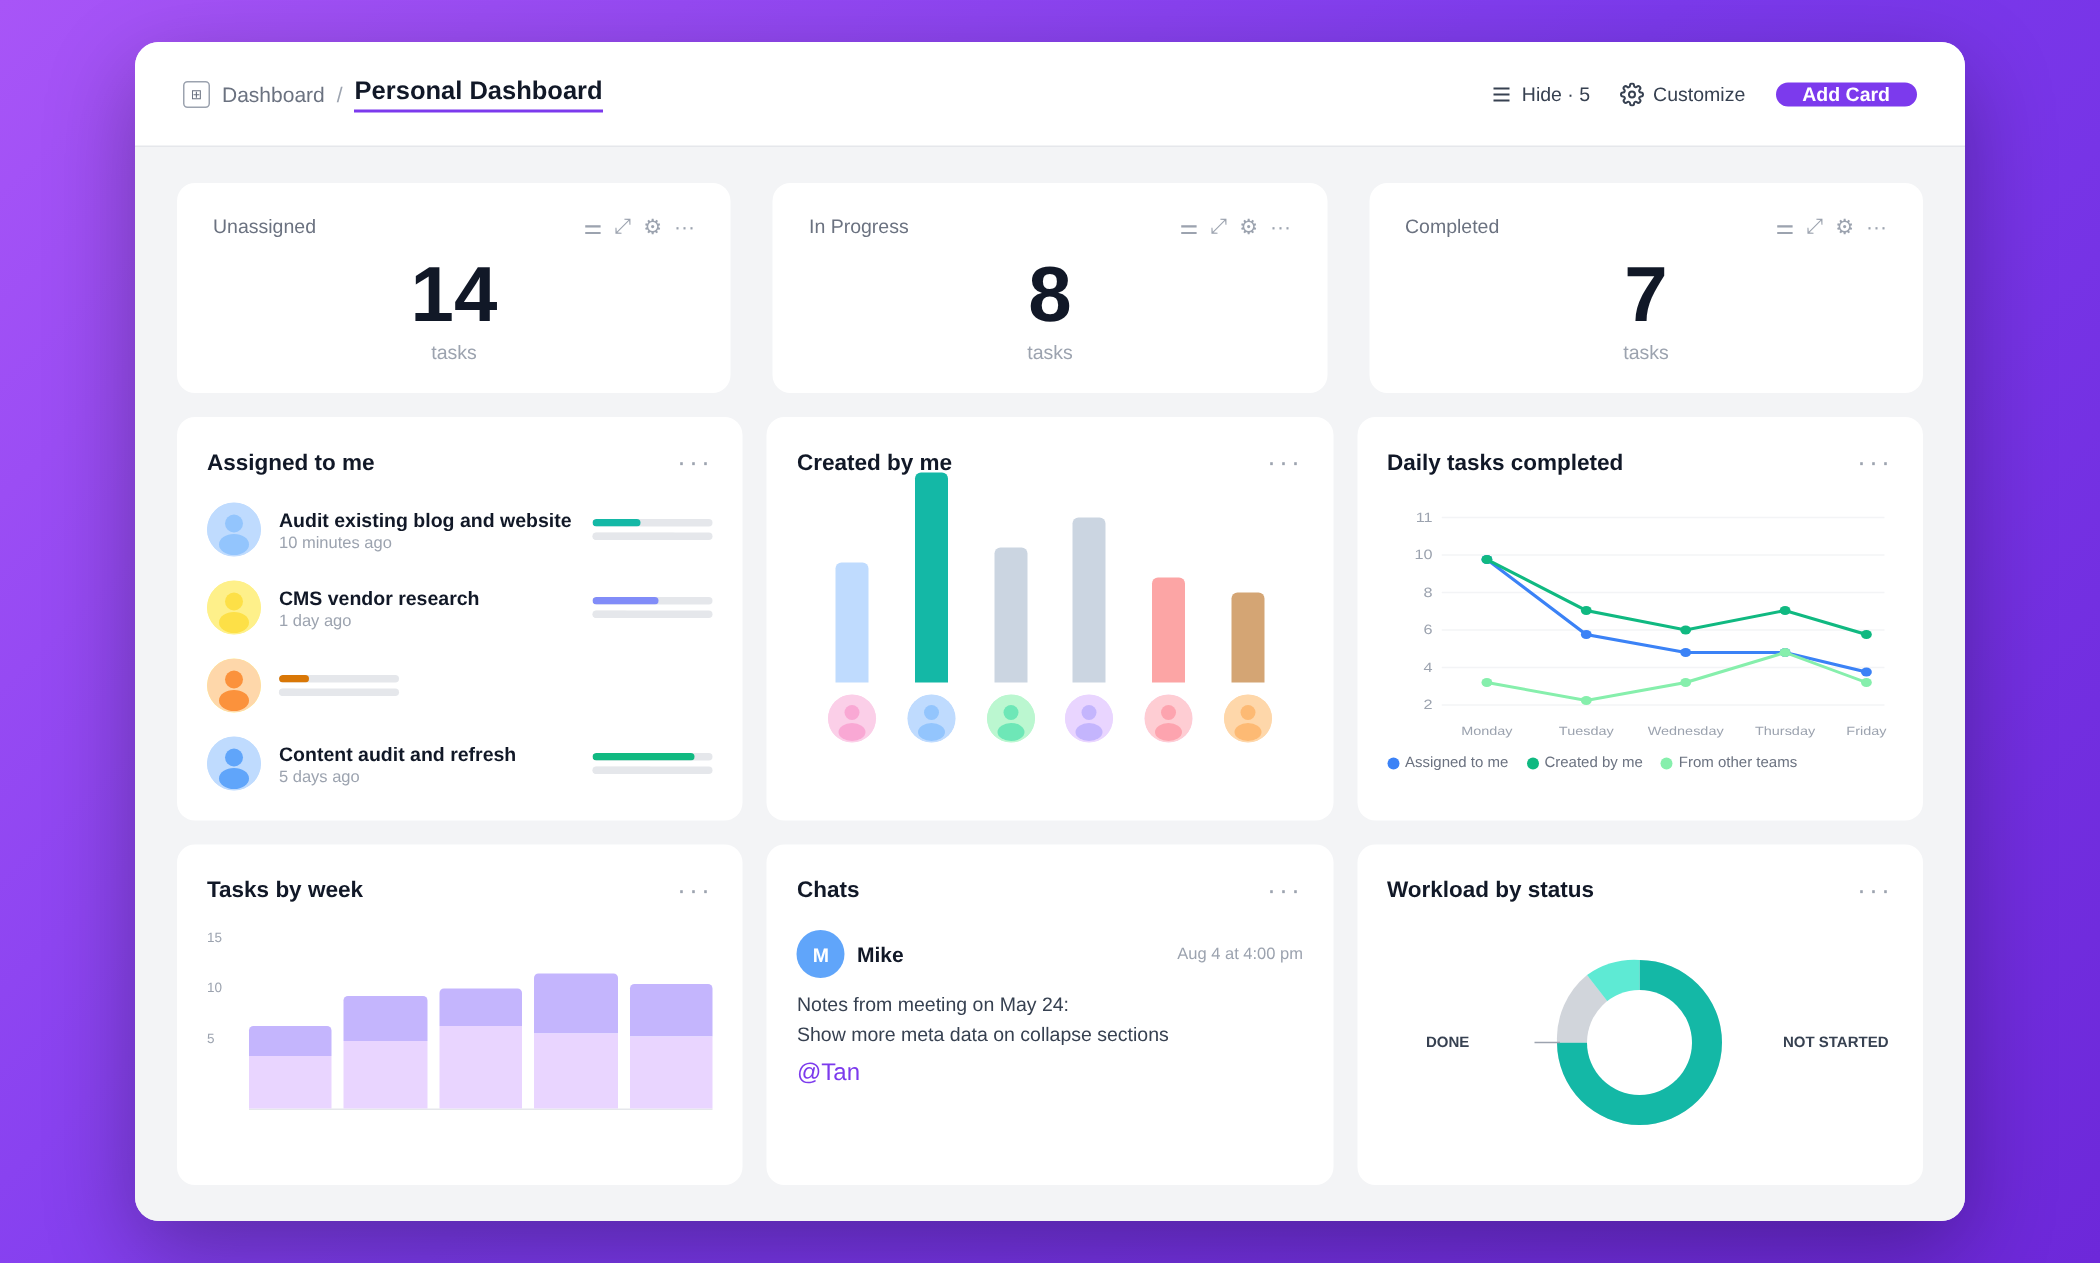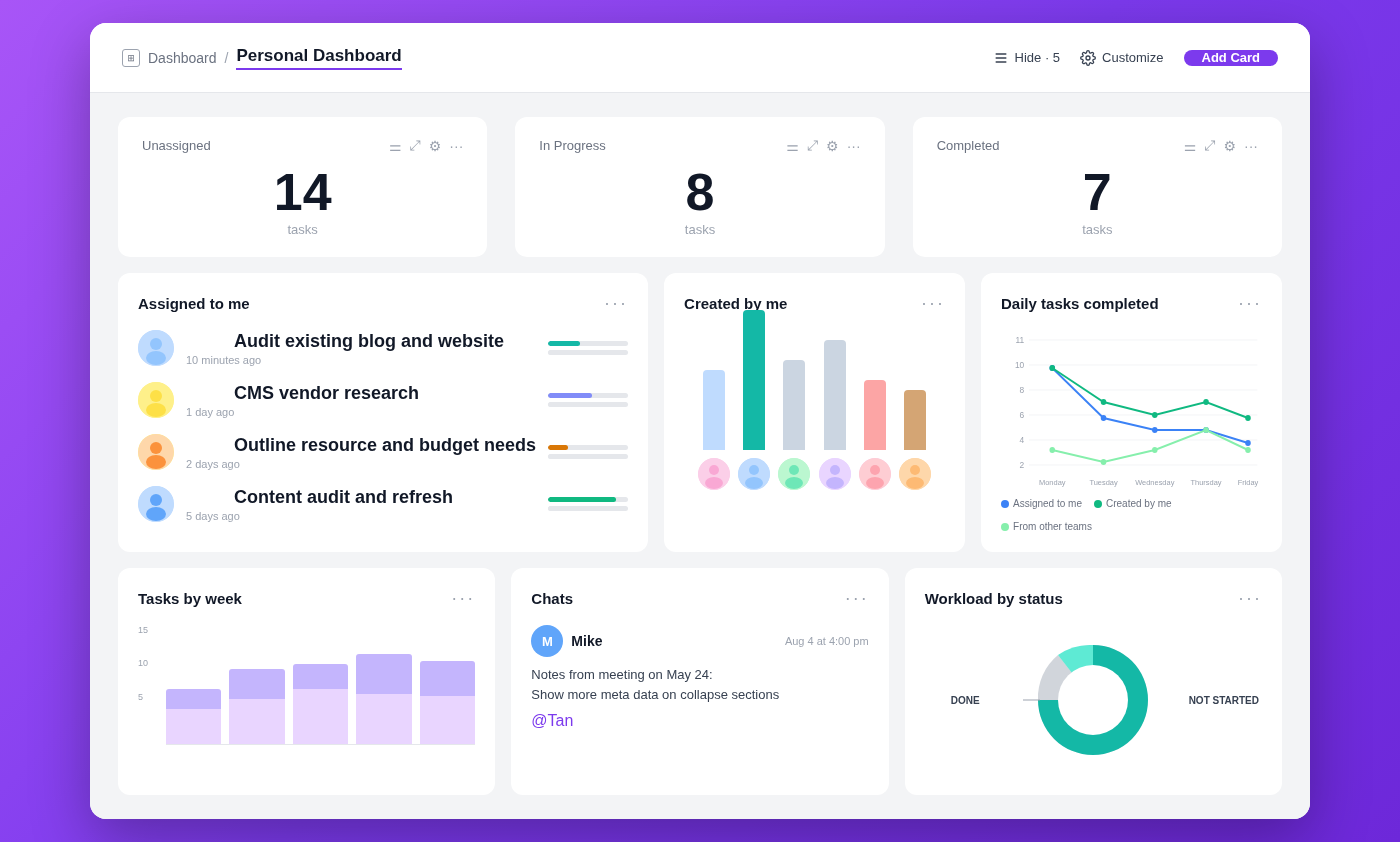--- a/index.html
+++ b/index.html
@@ -181,27 +181,26 @@
       flex-shrink: 0;
       background: #e5e7eb;
       display: flex;
       align-items: center;
       justify-content: center;
       font-size: 14px;
       font-weight: 600;
     }
     .task-info { flex: 1; min-width: 0; }
     .task-name {
-      font-size: 18px;
+      font-size: 13px;
       font-weight: 600;
       color: #111827;
       white-space: nowrap;
       overflow: hidden;
       text-overflow: ellipsis;
-      margin-left: 48px;
     }
     .task-time {
       font-size: 11px;
       color: #9ca3af;
       margin-top: 2px;
     }
     .task-progress {
       display: flex;
       flex-direction: column;
       gap: 4px;
@@ -509,24 +508,20 @@
           </div>
 
           <div class="task-item">
             <div class="avatar av-yellow">
               <svg width="36" height="36" viewBox="0 0 36 36">
                   <circle cx="18" cy="18" r="18" fill="#fed7aa"></circle>
                   <circle cx="18" cy="14" r="6" fill="#fb923c"></circle>
                   <ellipse cx="18" cy="28" rx="10" ry="7" fill="#fb923c"></ellipse>
                 </svg>
             </div>
-            <div class="task-info">
-              <div class="task-name">Outline resource and budget needs</div>
-              <div class="task-time">2 days ago</div>
-            </div>
             <div class="task-progress">
               <div class="progress-bar">
                   <div class="progress-fill" style="width:25%;background:#d97706"></div>
                 </div>
               <div class="progress-bar-bottom">
                   <div class="progress-fill-bottom" style="width:15%;background:#e5e7eb"></div>
                 </div>
             </div>
           </div>
 

